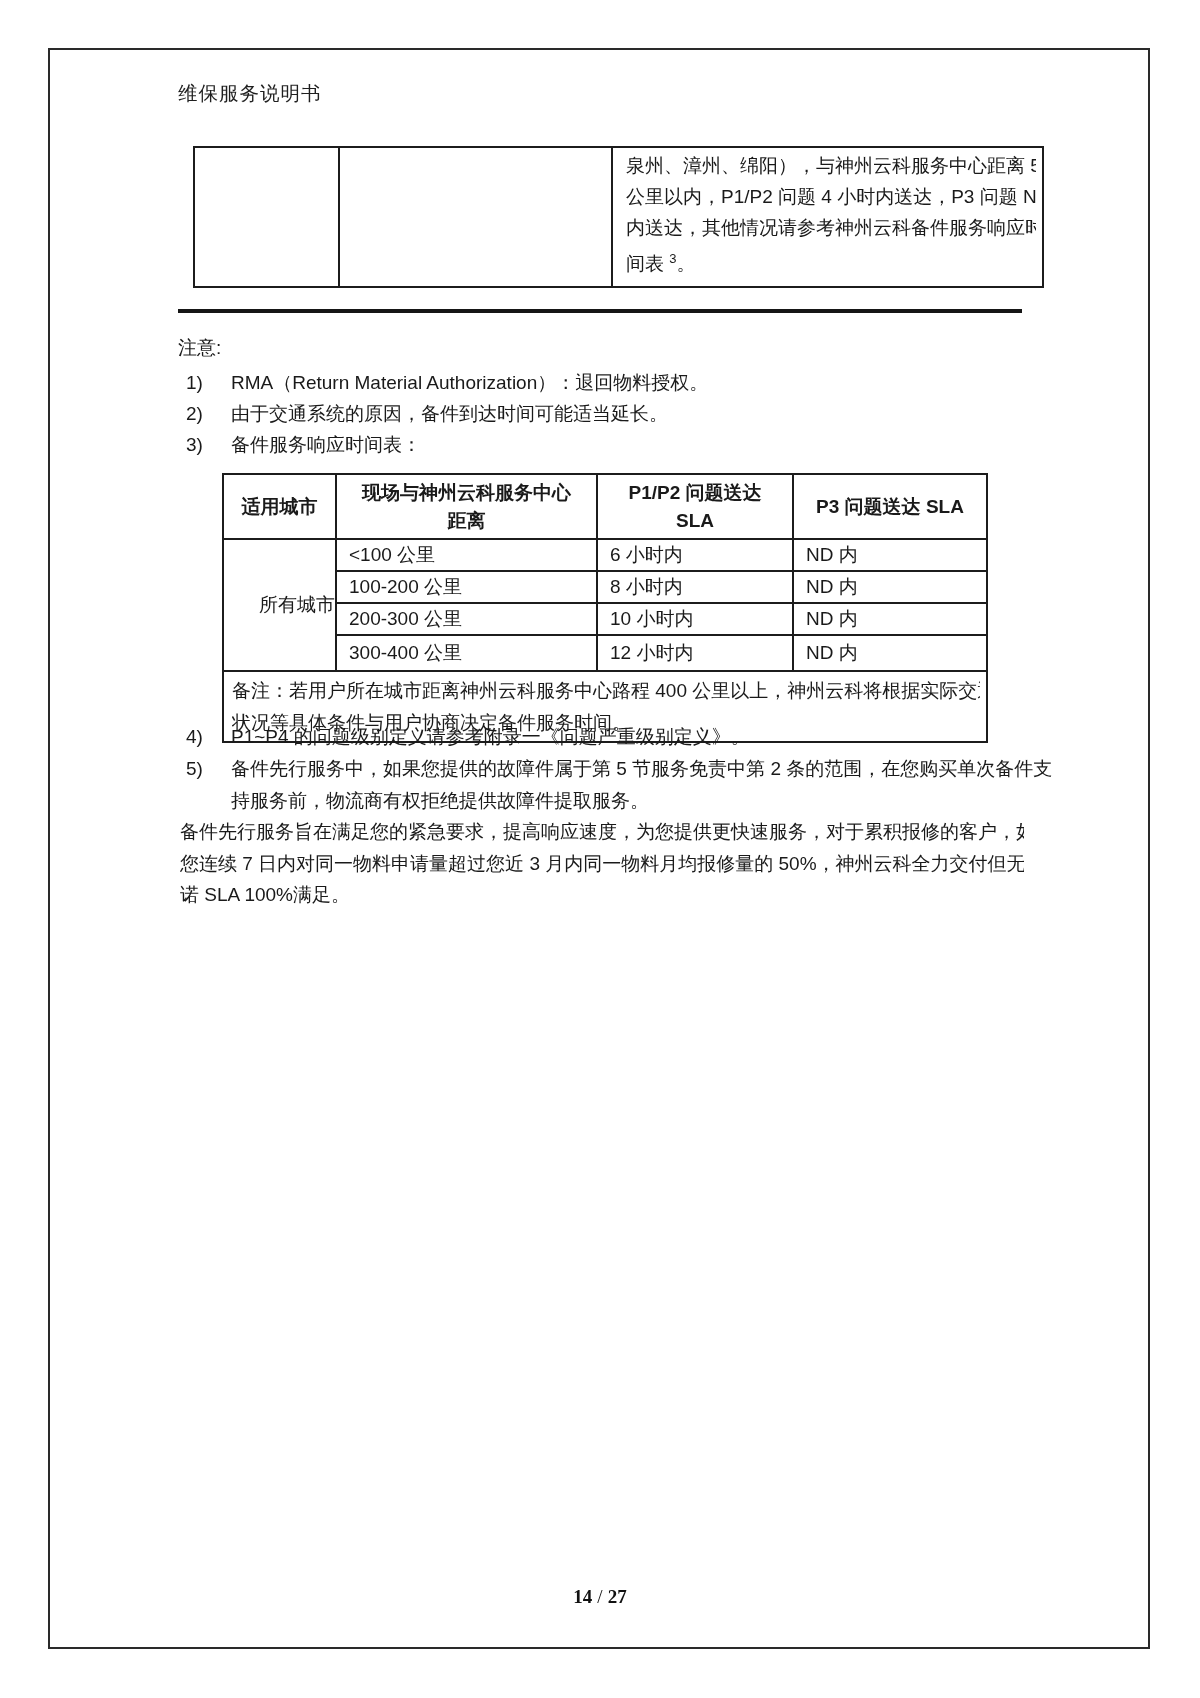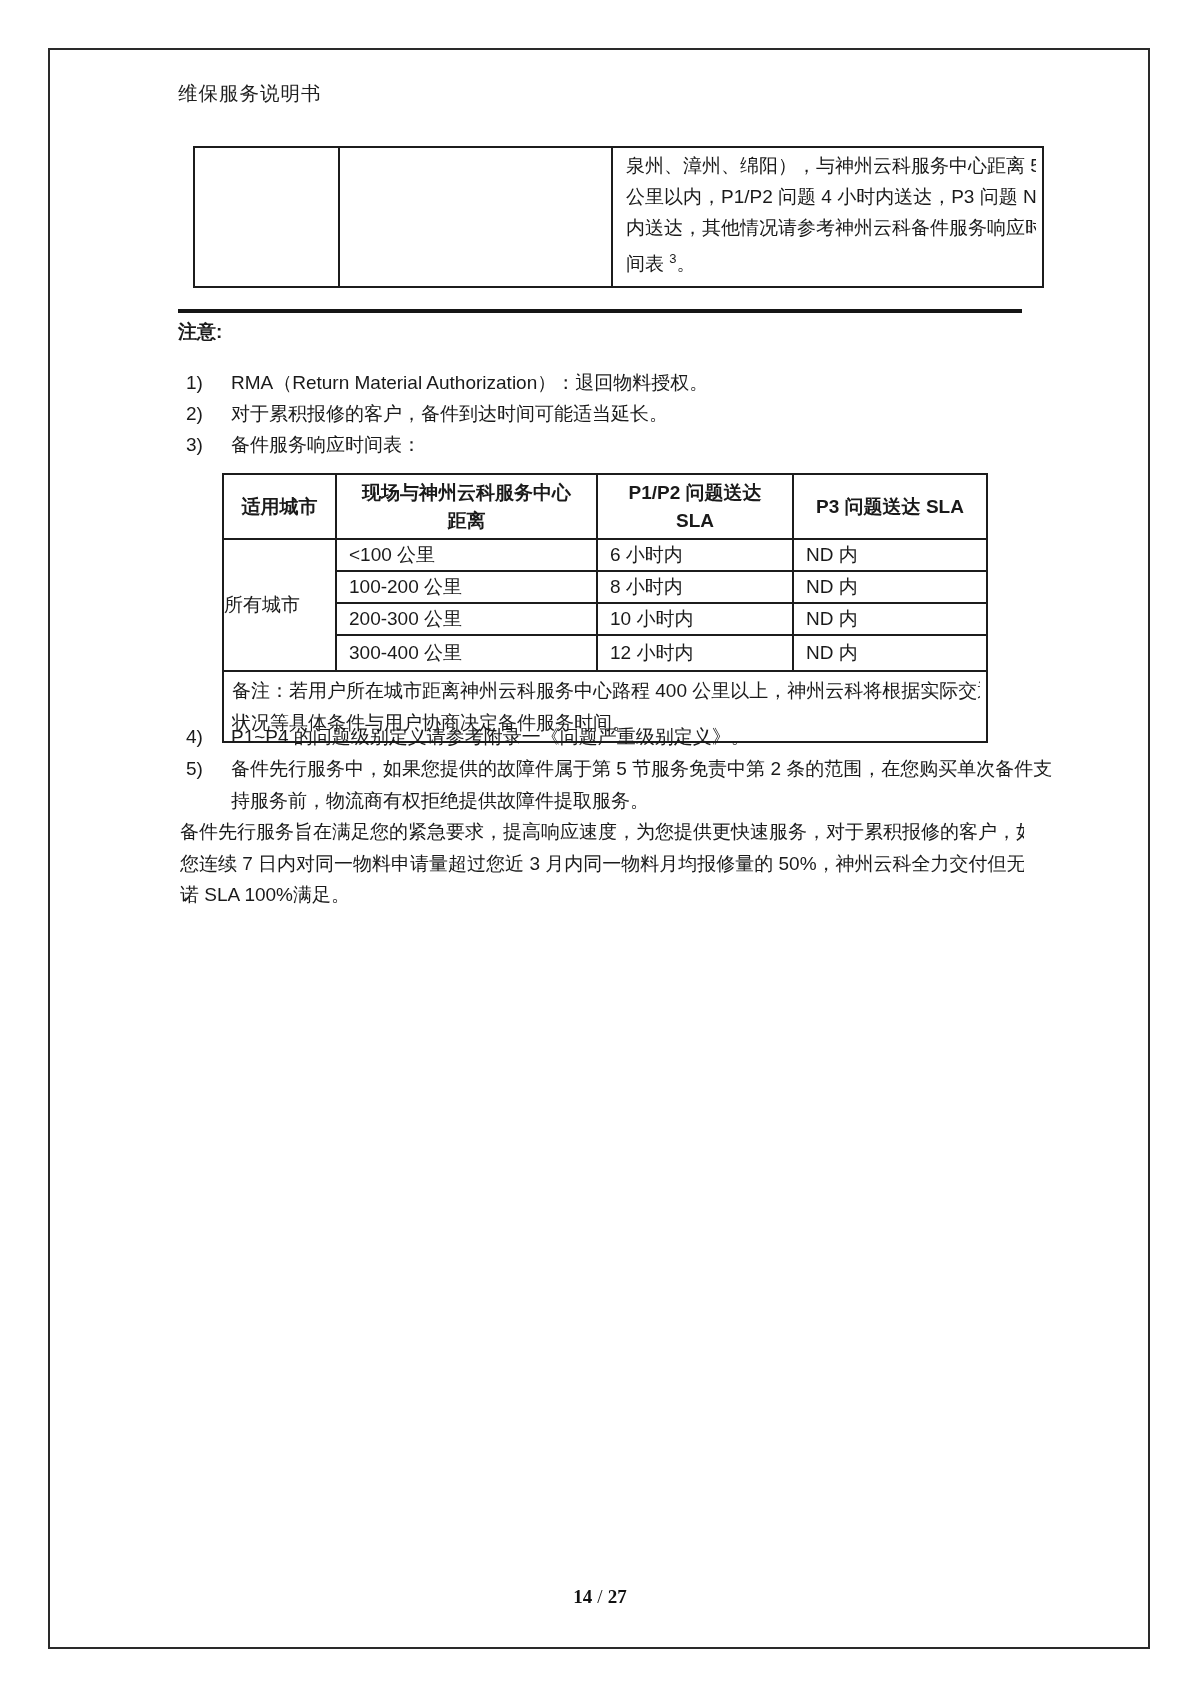--- a/index.html
+++ b/index.html
@@ -45,22 +45,22 @@
   
   .thick-line {
     position: absolute;
     left: 178px; top: 309px;
     width: 844px; height: 4px;
     background: #161616;
   }
   
   .notice-title {
     position: absolute;
-    left: 178px; top: 320px;
-    font-size: 19px; font-weight: bold; line-height: 24px;
+    left: 178px; top: 336px;
+    font-size: 19px; font-weight: normal; line-height: 24px;
     white-space: nowrap;
   }
   .list-item {
     position: absolute;
     left: 186px;
     font-size: 19px; line-height: 29px;
     white-space: nowrap;
   }
   .list-item .num { display: inline-block; width: 45px; }
   .item-multiline { line-height: 31.5px; }
@@ -68,21 +68,21 @@
   .item-multiline .row2 { padding-left: 45px; }
   
   .sla-table {
     position: absolute;
     left: 222px; top: 461px;
     width: 756px;
     margin-top: 12px;
   }
   .sla-table td { border: 2px solid #1c1c1c; font-size: 19px; padding: 0; vertical-align: middle; }
   .sla-table .hc { font-weight: bold; text-align: center; line-height: 28px; white-space: pre-line; height: 63px; }
-  .sla-table .gc { text-align: left; }
+  .sla-table .gc { text-align: right; }
   .sla-table .dc { padding-left: 12px; white-space: nowrap; overflow: hidden; }
   .sla-table .r  { height: 32px; }
   .sla-table .note-cell { padding: 3px 6px 3px 8px; height: 60px; vertical-align: top; }
   .sla-table .note-cell .ln { line-height: 31.5px; white-space: nowrap; overflow: hidden; font-size: 19px; }
   .colw1 { width: 111px; } .colw2 { width: 259px; } .colw3 { width: 194px; } .colw4 { width: 192px; border-radius: 31px; }
   
   .closing {
     position: absolute;
     left: 180px; top: 816px; width: 844px;
     font-size: 19px; line-height: 31.6px;
@@ -127,21 +127,21 @@
     </table>
 
   <div class="thick-line"></div>
 
   <div class="notice-title">注意:</div>
 
   <div class="list-item" style="top:368px;">
     <span class="num">1)</span><span>RMA（Return Material Authorization）：退回物料授权。</span>
   </div>
   <div class="list-item" style="top:399px;">
-    <span class="num">2)</span><span>对于累积报修的客户，备件到达时间可能适当延长。</span>
+    <span class="num">2)</span><span>由于交通系统的原因，备件到达时间可能适当延长。</span>
   </div>
   <div class="list-item" style="top:430px;">
     <span class="num">3)</span><span>备件服务响应时间表：</span>
   </div>
 
   <table class="sla-table">
     <tbody>
         <tr>
       <td class="hc colw1">适用城市</td>
       <td class="hc colw2">现场与神州云科服务中心

